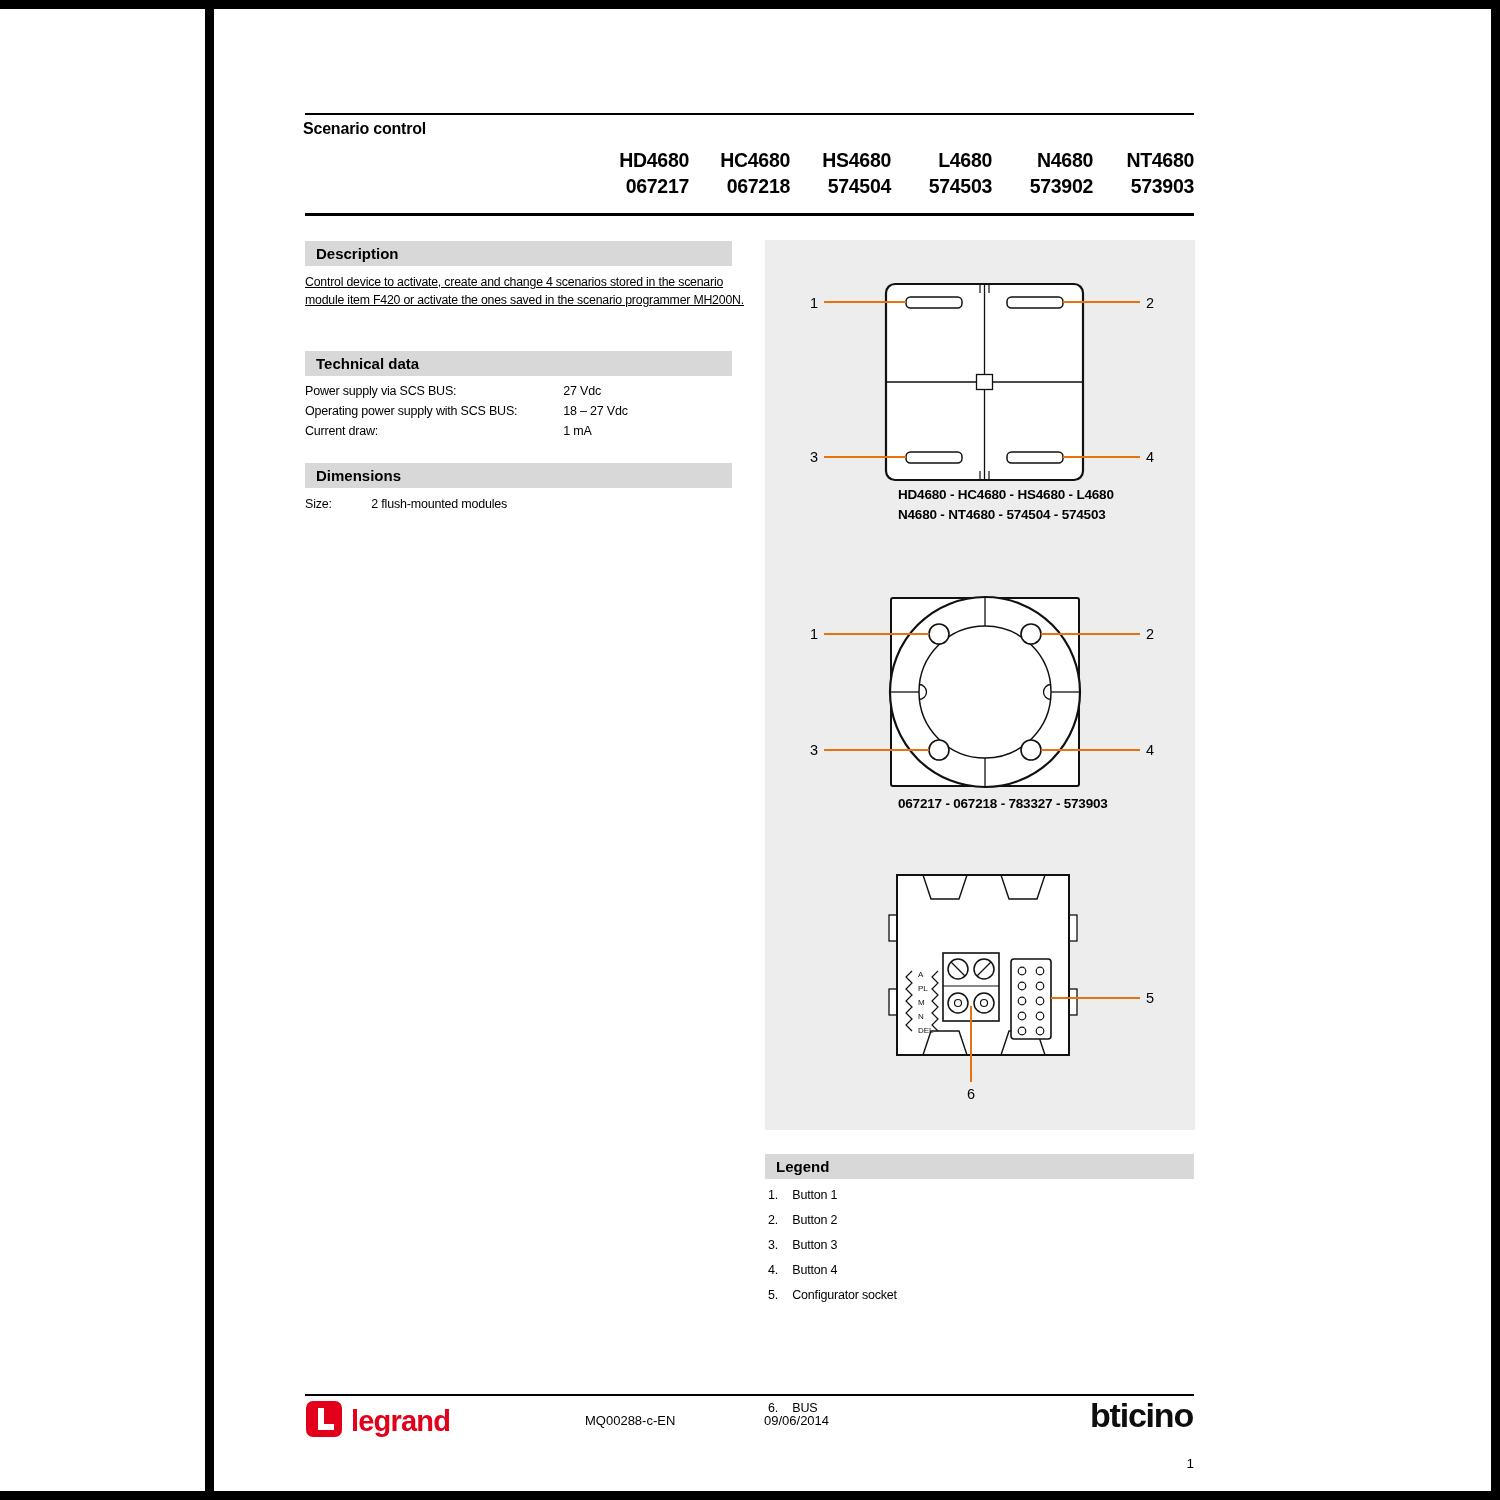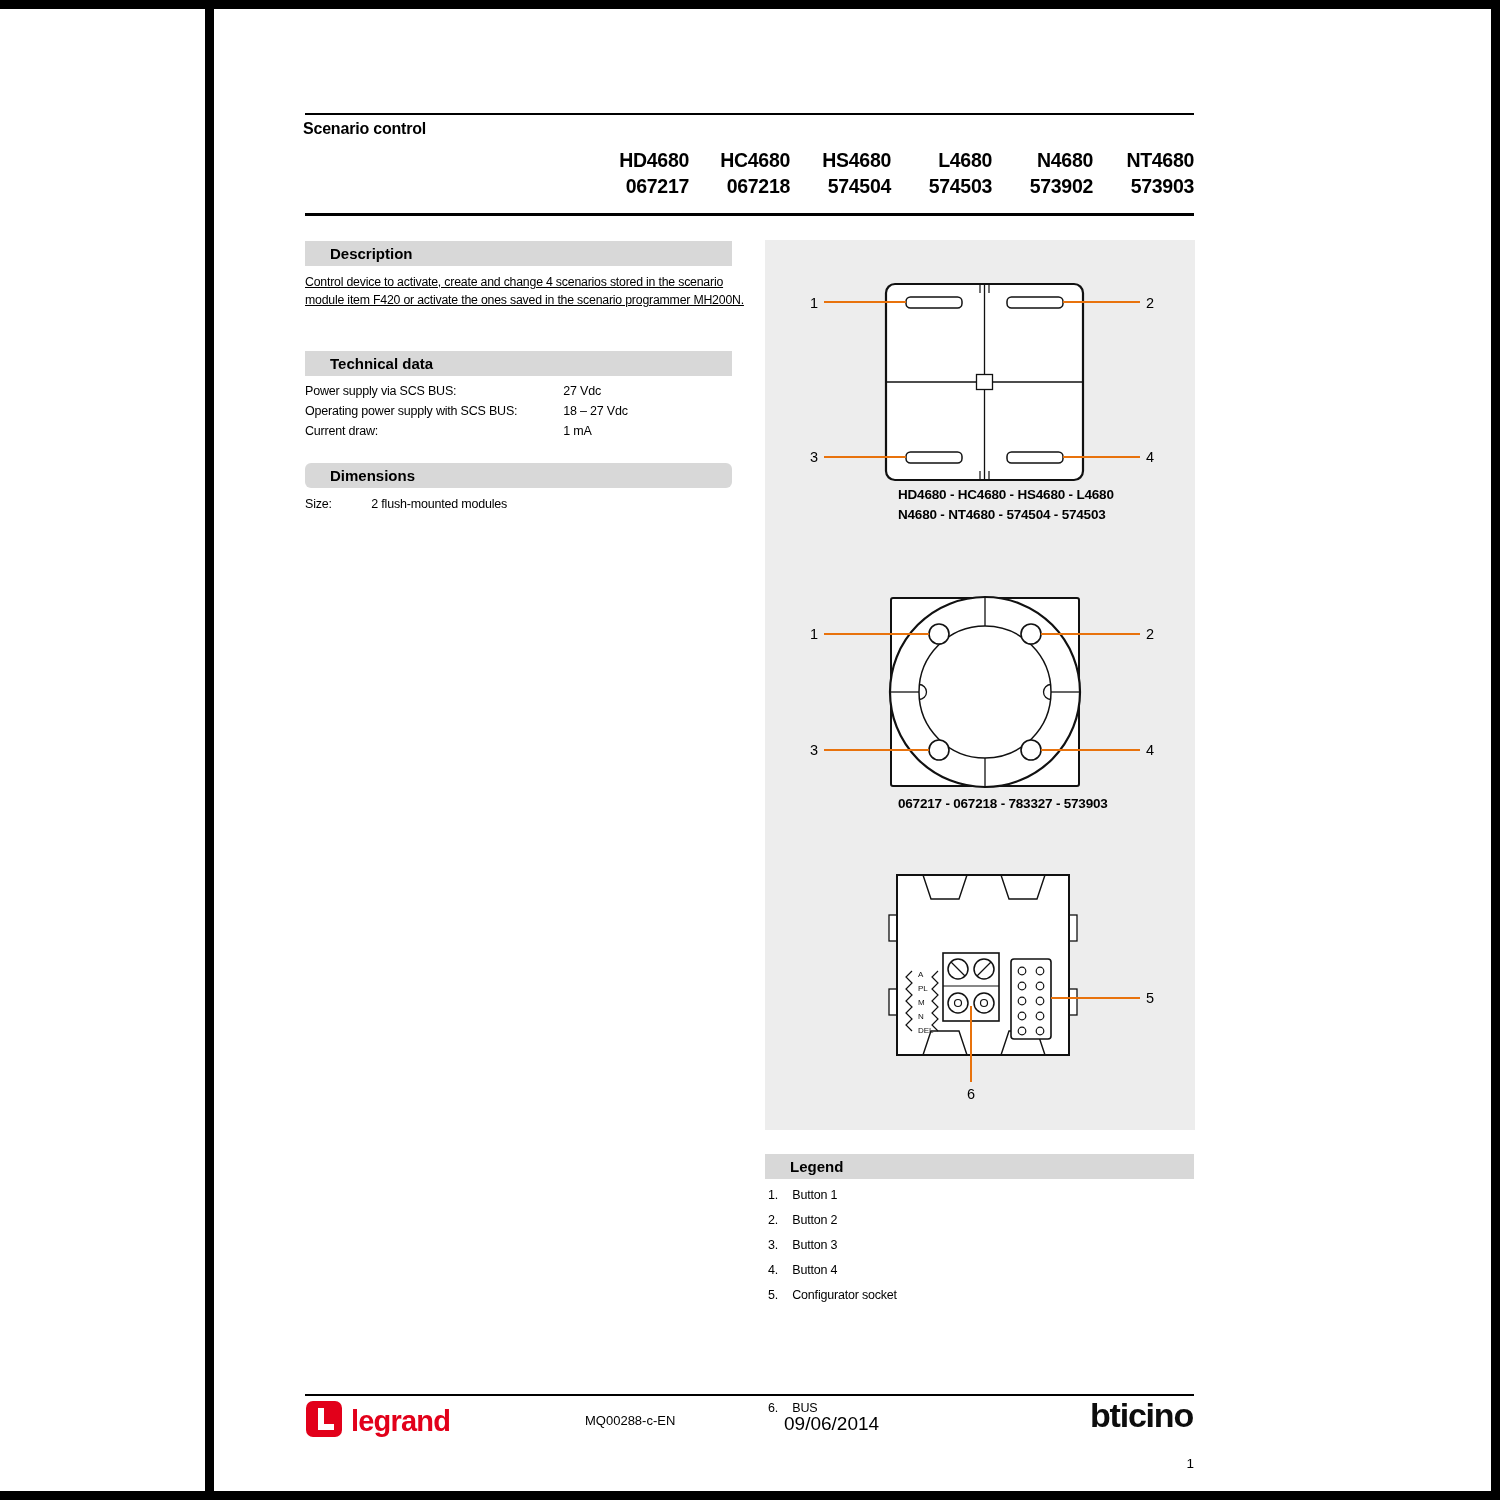--- a/index.html
+++ b/index.html
@@ -8,21 +8,21 @@
 
   .frame { position:absolute; background:#000; }
   .rule  { position:absolute; background:#000; }
 
   .page-title { position:absolute; left:303px; top:120px; font-size:16px; font-weight:bold; letter-spacing:-0.2px; }
 
   .models { position:absolute; left:305px; top:147px; width:889px; display:flex; justify-content:flex-end; gap:26px; }
   .model-col { min-width:75px; text-align:right; font-weight:bold; font-size:19.5px; line-height:26px; letter-spacing:-0.3px; }
 
   .section-bar { position:absolute; height:25px; background:var(--section-bar-bg,#d8d8d8);
-                 font-size:15px; font-weight:bold; line-height:25px; padding-left:25px; }
+                 font-size:15px; font-weight:bold; line-height:25px; padding-left:11px; }
 
   .body-text { position:absolute; font-size:12.3px; line-height:17.5px; letter-spacing:-0.2px; }
 
   .tech-row { position:absolute; font-size:12.5px; letter-spacing:-0.2px; width:480px; }
   .tech-label { display:inline-block; width:255px; }
 
   .dim-row { position:absolute; font-size:12.5px; letter-spacing:-0.2px; width:480px; }
   .dim-label { display:inline-block; width:63px; }
 
   .panel { position:absolute; left:765px; top:240px; width:430px; height:890px; background:var(--panel-bg,#ededed); }
@@ -39,21 +39,21 @@
   .diagram-caption { position:absolute; font-size:13.5px; font-weight:bold; letter-spacing:-0.2px;padding-left:16px; }
 
   .legend-item { position:absolute; left:768px; width:420px; font-size:12.5px; letter-spacing:-0.2px; }
   .legend-num { display:inline-block; width:21px; }
 
   .legrand { position:absolute; left:305px; top:1400px; display:flex; align-items:flex-end; gap:8px;
              color:var(--legrand-red,#e2001a); }
   .legrand-text { font-size:29px; font-weight:bold; letter-spacing:-0.8px; }
 
   .footer-doc  { position:absolute; left:585px; top:1413px; font-size:13px; }
-  .footer-date { position:absolute; left:784px; top:1413px; font-size:19px; }
+  .footer-date { position:absolute; left:764px; top:1413px; font-size:13px; }
 
   .bticino { position:absolute; left:943px; top:1396px; width:250px; text-align:right;
              font-size:34px; font-weight:bold; letter-spacing:-1.2px; color:#0d0d0d; }
 
   .page-num { position:absolute; left:1158px; top:1456px; width:36px; text-align:right; font-size:13.5px; }
 </style>
 </head>
 <body>
 
 <div class="frame" style="left:0; top:0; width:1500px; height:9px;"></div>
@@ -103,21 +103,21 @@
 </div>
 <div class="tech-row" style="left:305px; top:404px;">
   <span class="tech-label">Operating power supply with SCS BUS:</span>
   <span class="tech-value">18 – 27 Vdc</span>
 </div>
 <div class="tech-row" style="left:305px; top:424px;">
   <span class="tech-label">Current draw:</span>
   <span class="tech-value">1 mA</span>
 </div>
 
-<div class="section-bar" style="left:305px; top:463px; width:427px;border-radius:6px;">Dimensions</div>
+<div class="section-bar" style="left:305px; top:463px; width:427px;">Dimensions</div>
 <div class="dim-row" style="left:305px; top:497px;">
   <span class="dim-label">Size:</span>
   <span class="dim-value">2 flush-mounted modules</span>
 </div>
 
 <div class="panel"></div>
 
 <svg class="diag" style="left:880px; top:276px;" width="210" height="212" viewBox="0 0 210 212">
   <g fill="#fff" stroke="#111">
     <rect x="6" y="8" width="197" height="196" rx="9" stroke-width="2.2"></rect>

